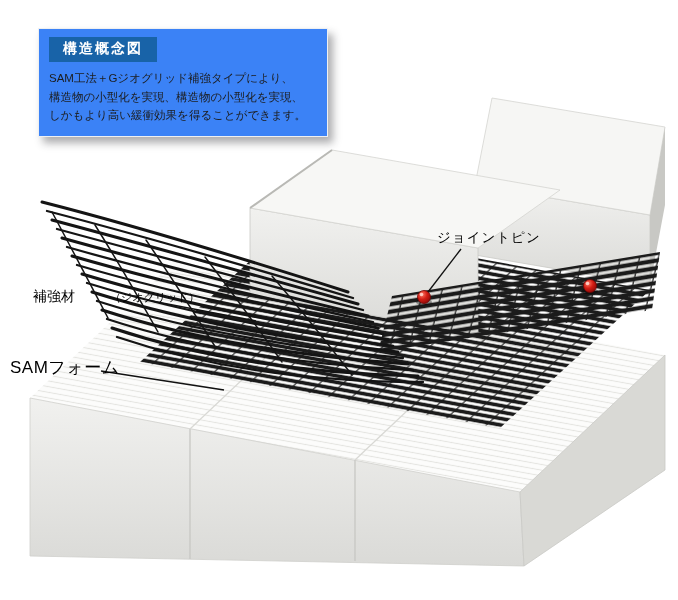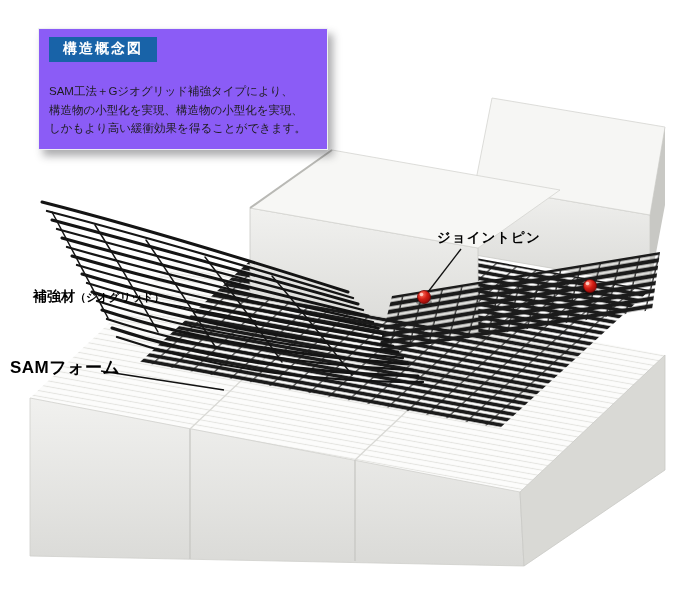--- a/index.html
+++ b/index.html
@@ -2,33 +2,33 @@
 <html><head>
 <meta charset="utf-8">
 <style>
   html,body{margin:0;padding:0;background:#fff;}
   .stage{
     position:relative;width:678px;height:600px;background:#ffffff;overflow:hidden;
     font-family:"Liberation Sans","DejaVu Sans",sans-serif;color:#111;
   }
   svg.scene{position:absolute;left:0;top:0;display:block;}
   .titlebox{
-    position:absolute;left:38px;top:28px;width:268px;background:#8b5cf6;
+    position:absolute;left:38px;top:28px;width:268px;background:#3b82f6;
     border:1px solid #eef0f2;box-shadow:5px 6px 8px rgba(40,40,45,.38);
     padding:8px 10px 11px 10px;z-index:3;
   }
   .titlebox-header{
     display:inline-block;background:#1863a8;color:#fff;font-weight:bold;
     font-size:14px;letter-spacing:2px;padding:3px 14px 4px 14px;
   }
-  .titlebox-body{margin-top:20px;font-size:11.5px;line-height:1.62;color:#1c1c1c;}
-  .lbl{position:absolute;font-weight:bold;color:#000;white-space:nowrap;z-index:2;}
+  .titlebox-body{margin-top:7px;font-size:11.5px;line-height:1.62;color:#1c1c1c;}
+  .lbl{position:absolute;font-weight:normal;color:#000;white-space:nowrap;z-index:2;}
   .lbl-jointpin{left:437px;top:229px;font-size:13.5px;letter-spacing:1px;}
   .lbl-reinf{left:33px;top:288px;font-size:14px;}
-  .lbl-reinf .sub{font-size:11px;}
+  .lbl-reinf .sub{font-size:11px;margin-left:35px;}
   .lbl-foam{left:10px;top:356px;font-size:17px;letter-spacing:.5px;}
 </style>
 </head>
 <body>
 
 <div class="stage">
 
   <svg class="scene" width="678" height="600" viewBox="0 0 678 600">
     <defs>
       <linearGradient id="faceGrad" x1="0" y1="0" x2="0" y2="1">

